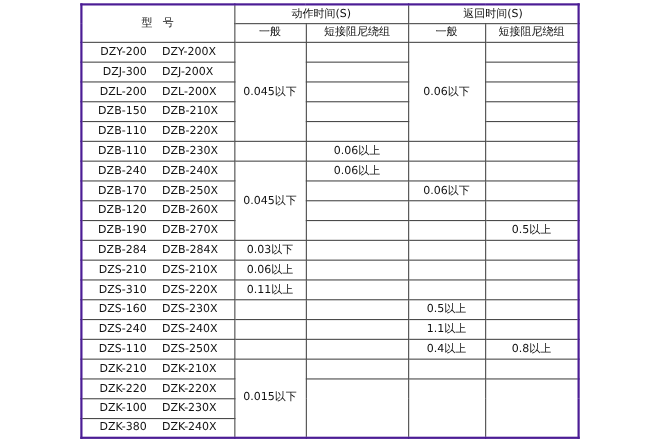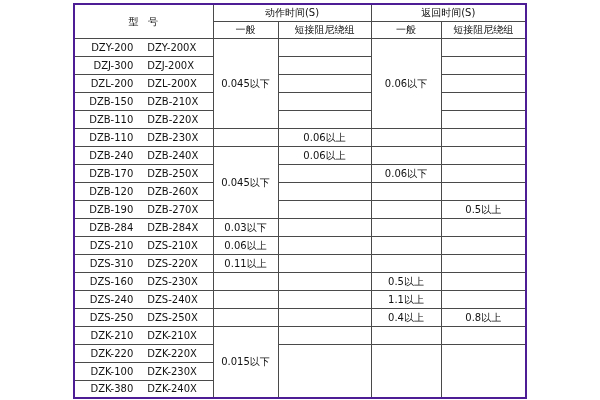--- a/index.html
+++ b/index.html
@@ -235,21 +235,21 @@
             </div>
           </td>
           <td></td>
           <td></td>
           <td>1.1以上</td>
           <td></td>
         </tr>
         <tr>
           <td>
             <div class="model-pair">
-              <span>DZS-250</span>
+              <span>DZS-110</span>
               <span>DZS-250X</span>
             </div>
           </td>
           <td></td>
           <td></td>
           <td>0.4以上</td>
           <td>0.8以上</td>
         </tr>
         <tr>
           <td>

